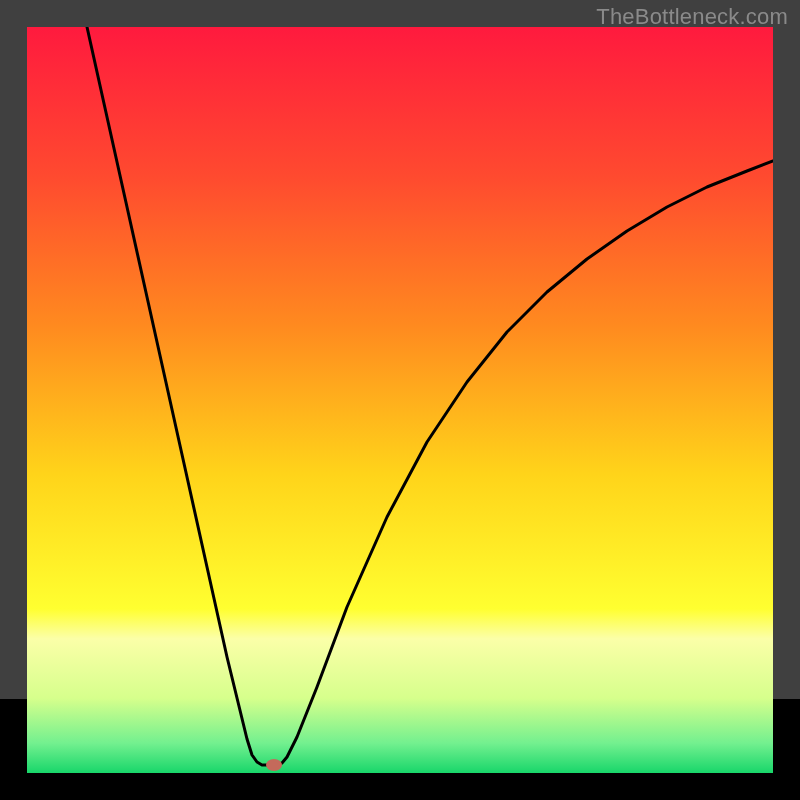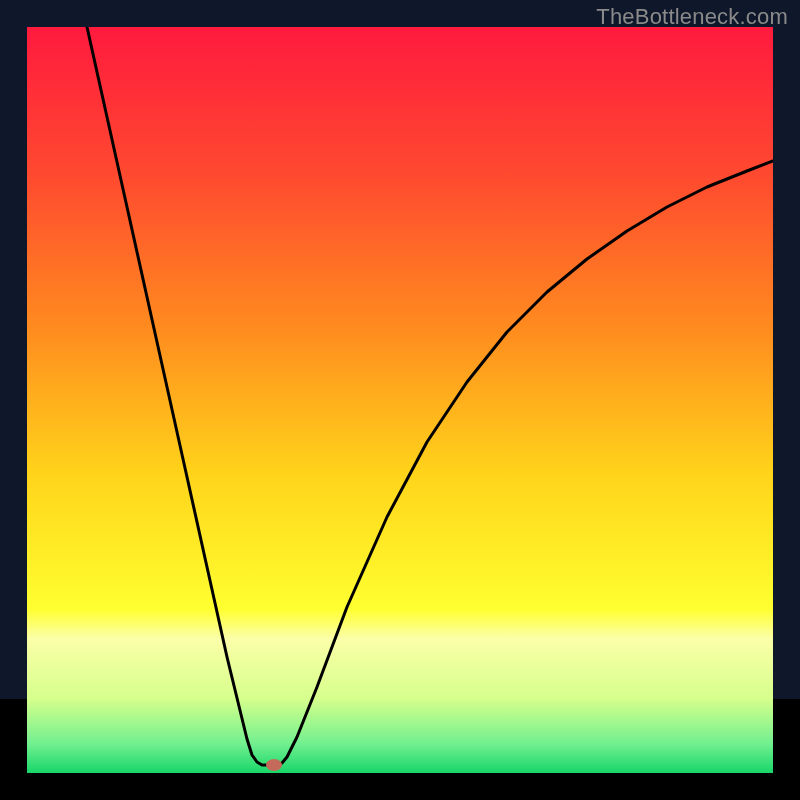--- a/index.html
+++ b/index.html
@@ -9,21 +9,21 @@
     height: 800px;
     background: #000;
     overflow: hidden;
   }
   .frame {
     position: absolute;
     left: 0;
     top: 0;
     width: 800px;
     height: 699px;
-    background: #0f172a;
+    background: #404040;
   }
   .plot {
     position: absolute;
     left: 27px;
     top: 27px;
     width: 746px;
     height: 746px;
     overflow: hidden;
   }
   .watermark {

